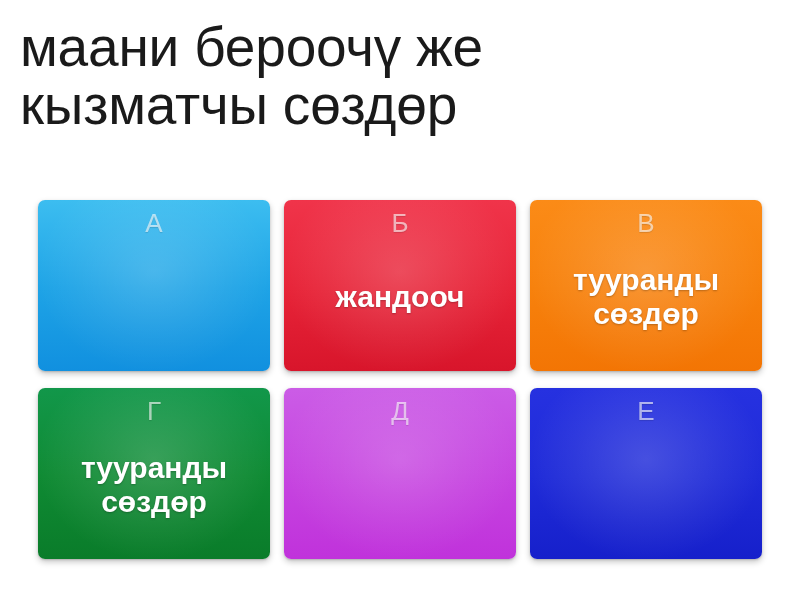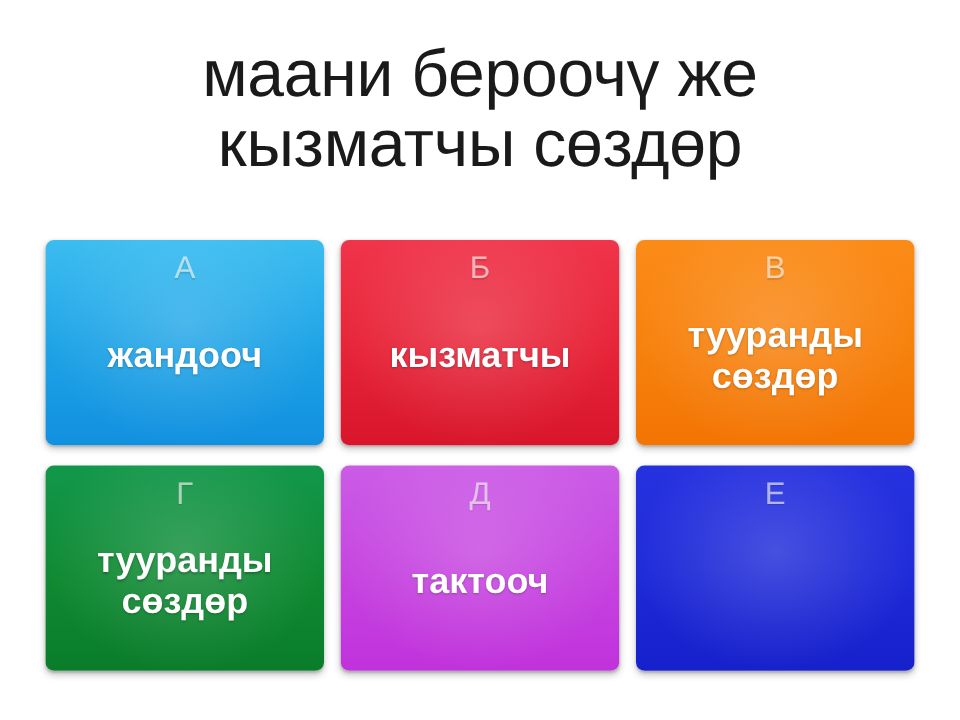--- a/index.html
+++ b/index.html
@@ -22,22 +22,22 @@
     background: #ffffff;
     box-sizing: border-box;
     display: flex;
     flex-direction: column;
     align-items: center;
   }
 
   
   .question-block {
     width: 760px;
-    margin-top: 32px;
-    text-align: center;
+    margin-top: 18px;
+    text-align: left;
   }
   .question-line {
     font-size: 55px;
     line-height: 1.06;
     color: #1a1a1a;
     font-weight: 400;
     letter-spacing: -0.2px;
     white-space: nowrap;
   }
 
@@ -115,43 +115,41 @@
 
   <div class="question-block">
     <div class="question-line">маани бероочү же</div>
     <div class="question-line">кызматчы сөздөр</div>
   </div>
 
   <div class="answers-grid">
 
     <div class="answer-tile" style="background: linear-gradient(rgb(60, 189, 240) 0%, rgb(30, 163, 230) 52%, rgb(17, 144, 223) 100%);">
       <div class="tile-letter">А</div>
-      <div class="tile-label">жандооч</div>
     </div>
 
     <div class="answer-tile" style="background: linear-gradient(rgb(240, 52, 74) 0%, rgb(231, 36, 56) 52%, rgb(216, 21, 43) 100%);">
       <div class="tile-letter">Б</div>
-      <div class="tile-label">кызматчы</div>
+      <div class="tile-label">жандооч</div>
     </div>
 
     <div class="answer-tile" style="background: linear-gradient(rgb(251, 139, 23) 0%, rgb(247, 129, 12) 52%, rgb(243, 117, 4) 100%);">
       <div class="tile-letter">В</div>
       <div class="tile-label">тууранды
 сөздөр</div>
     </div>
 
     <div class="answer-tile" style="background: linear-gradient(rgb(18, 151, 74) 0%, rgb(15, 138, 51) 52%, rgb(10, 124, 42) 100%);">
       <div class="tile-letter">Г</div>
       <div class="tile-label">тууранды
 сөздөр</div>
     </div>
 
     <div class="answer-tile" style="background: linear-gradient(rgb(203, 92, 230) 0%, rgb(198, 68, 224) 52%, rgb(192, 50, 219) 100%);">
       <div class="tile-letter">Д</div>
-      <div class="tile-label">тактооч</div>
     </div>
 
     <div class="answer-tile" style="background: linear-gradient(rgb(38, 49, 224) 0%, rgb(31, 43, 216) 52%, rgb(22, 32, 203) 100%);">
       <div class="tile-letter">Е</div>
     </div>
 
   </div>
 </div>
 
 </body></html>

